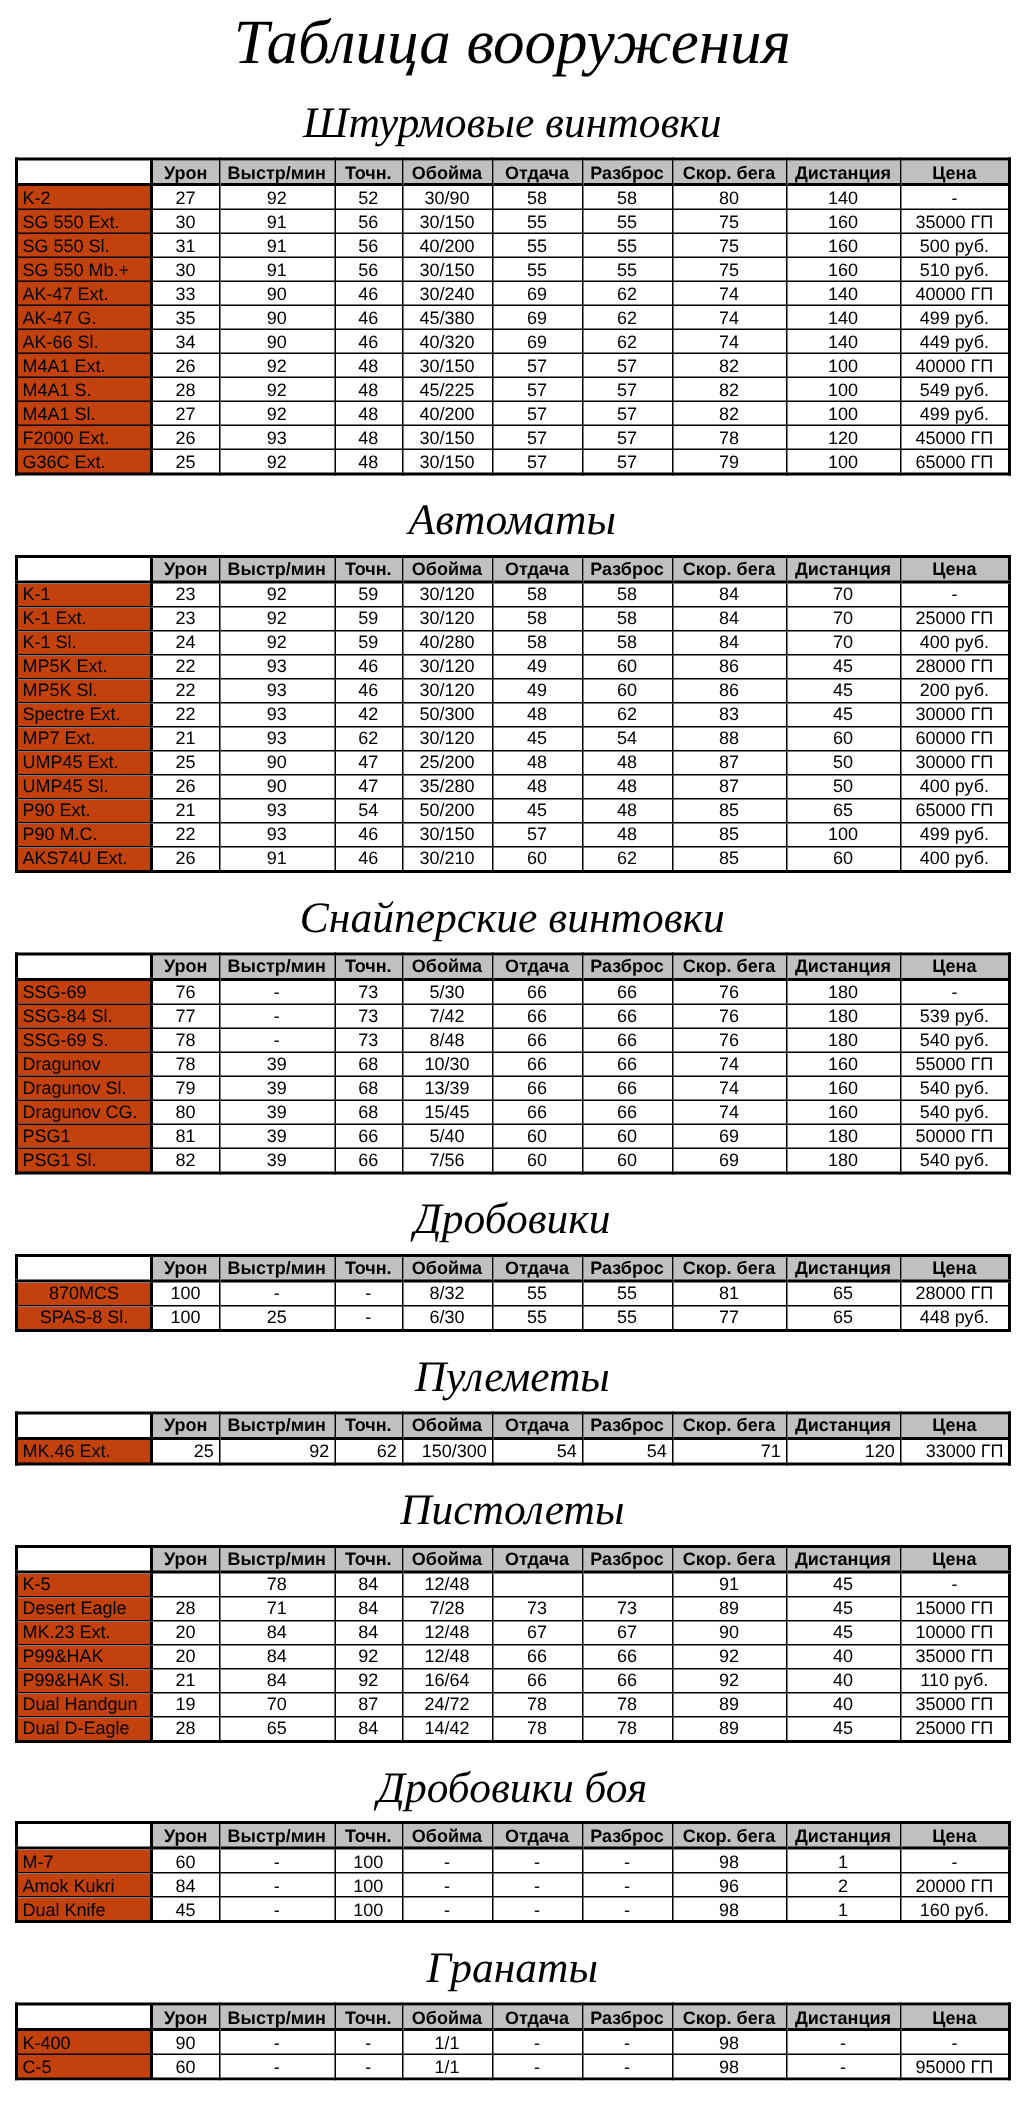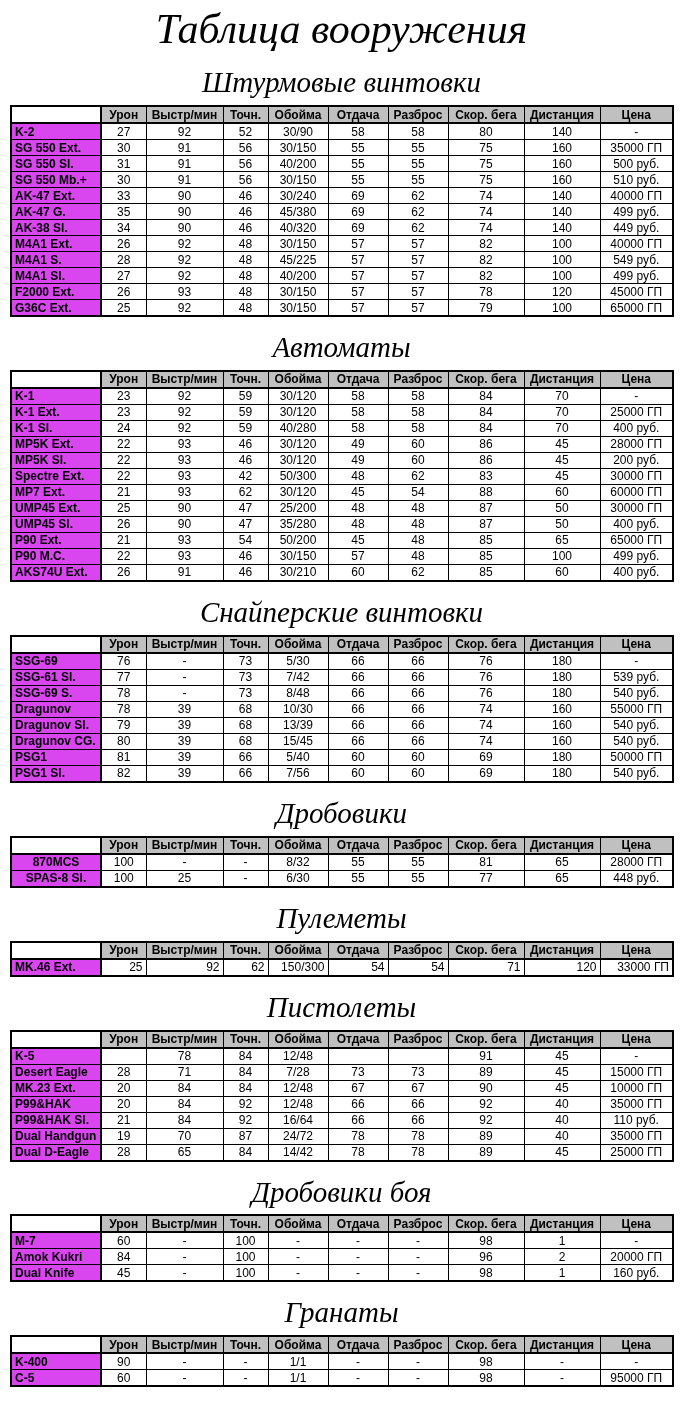--- a/index.html
+++ b/index.html
@@ -54,24 +54,23 @@
   .weapons-table th {
     background: #c0c0c0;
     font-weight: bold;
     border-bottom-width: 2px;
   }
   .weapons-table th.corner {
     background: #ffffff;
     border-right-width: 2px;
   }
   .weapons-table td.name {
-    background: #d946ef;
+    background: #c2410c;
     text-align: left;
     border-right-width: 2px;
-    font-weight: bold;
   }
   section.align-name-center td.name { text-align: center; }
   section.align-values-right td.stat { text-align: right; }
 </style>
 </head>
 <body>
 
 <div class="page">
 
   <h1 class="main-title">Таблица вооружения</h1>
@@ -172,21 +171,21 @@
             <td class="stat">90</td>
             <td class="stat">46</td>
             <td class="stat">45/380</td>
             <td class="stat">69</td>
             <td class="stat">62</td>
             <td class="stat">74</td>
             <td class="stat">140</td>
             <td class="stat">499 руб.</td>
           </tr>
           <tr>
-            <td class="name">AK-38 Sl.</td>
+            <td class="name">AK-66 Sl.</td>
             <td class="stat">34</td>
             <td class="stat">90</td>
             <td class="stat">46</td>
             <td class="stat">40/320</td>
             <td class="stat">69</td>
             <td class="stat">62</td>
             <td class="stat">74</td>
             <td class="stat">140</td>
             <td class="stat">449 руб.</td>
           </tr>
@@ -468,21 +467,21 @@
             <td class="stat">-</td>
             <td class="stat">73</td>
             <td class="stat">5/30</td>
             <td class="stat">66</td>
             <td class="stat">66</td>
             <td class="stat">76</td>
             <td class="stat">180</td>
             <td class="stat">-</td>
           </tr>
           <tr>
-            <td class="name">SSG-61 Sl.</td>
+            <td class="name">SSG-84 Sl.</td>
             <td class="stat">77</td>
             <td class="stat">-</td>
             <td class="stat">73</td>
             <td class="stat">7/42</td>
             <td class="stat">66</td>
             <td class="stat">66</td>
             <td class="stat">76</td>
             <td class="stat">180</td>
             <td class="stat">539 руб.</td>
           </tr>

